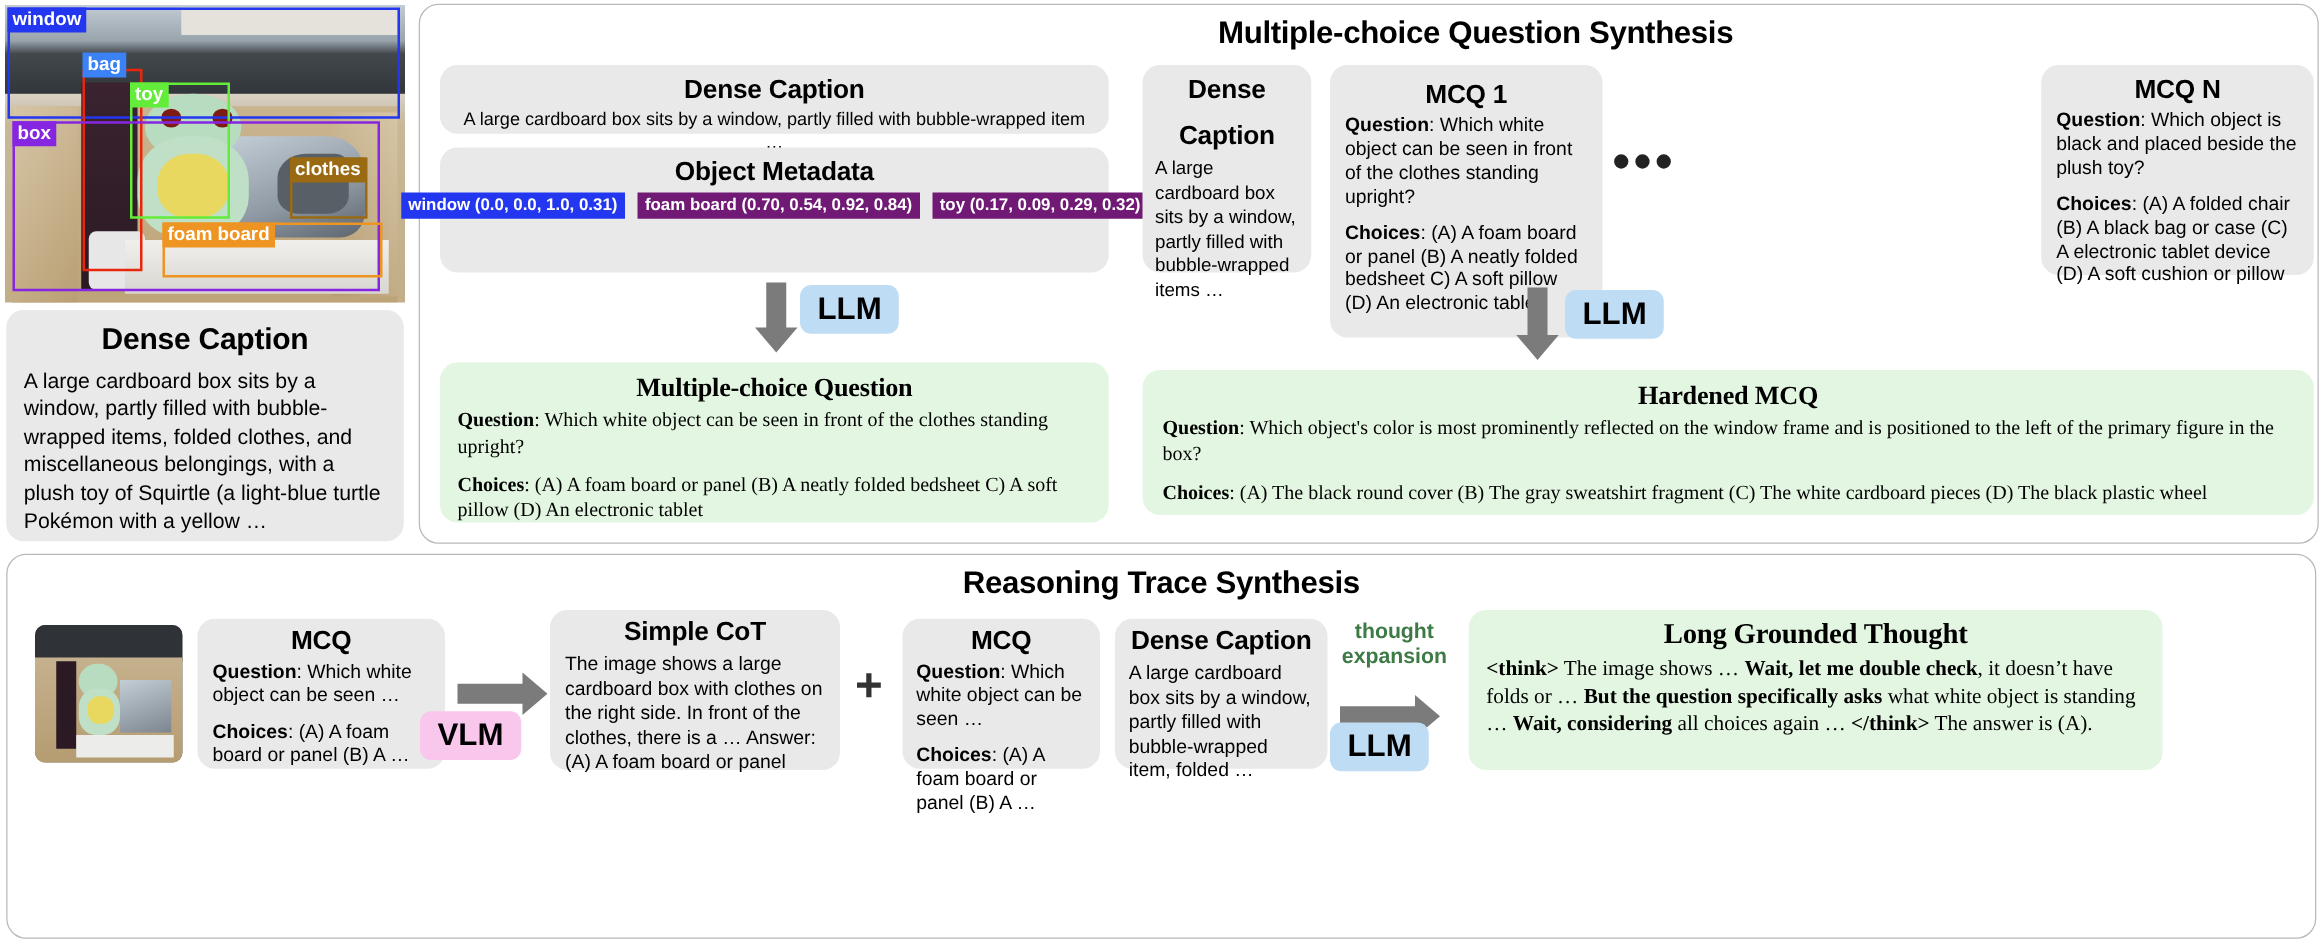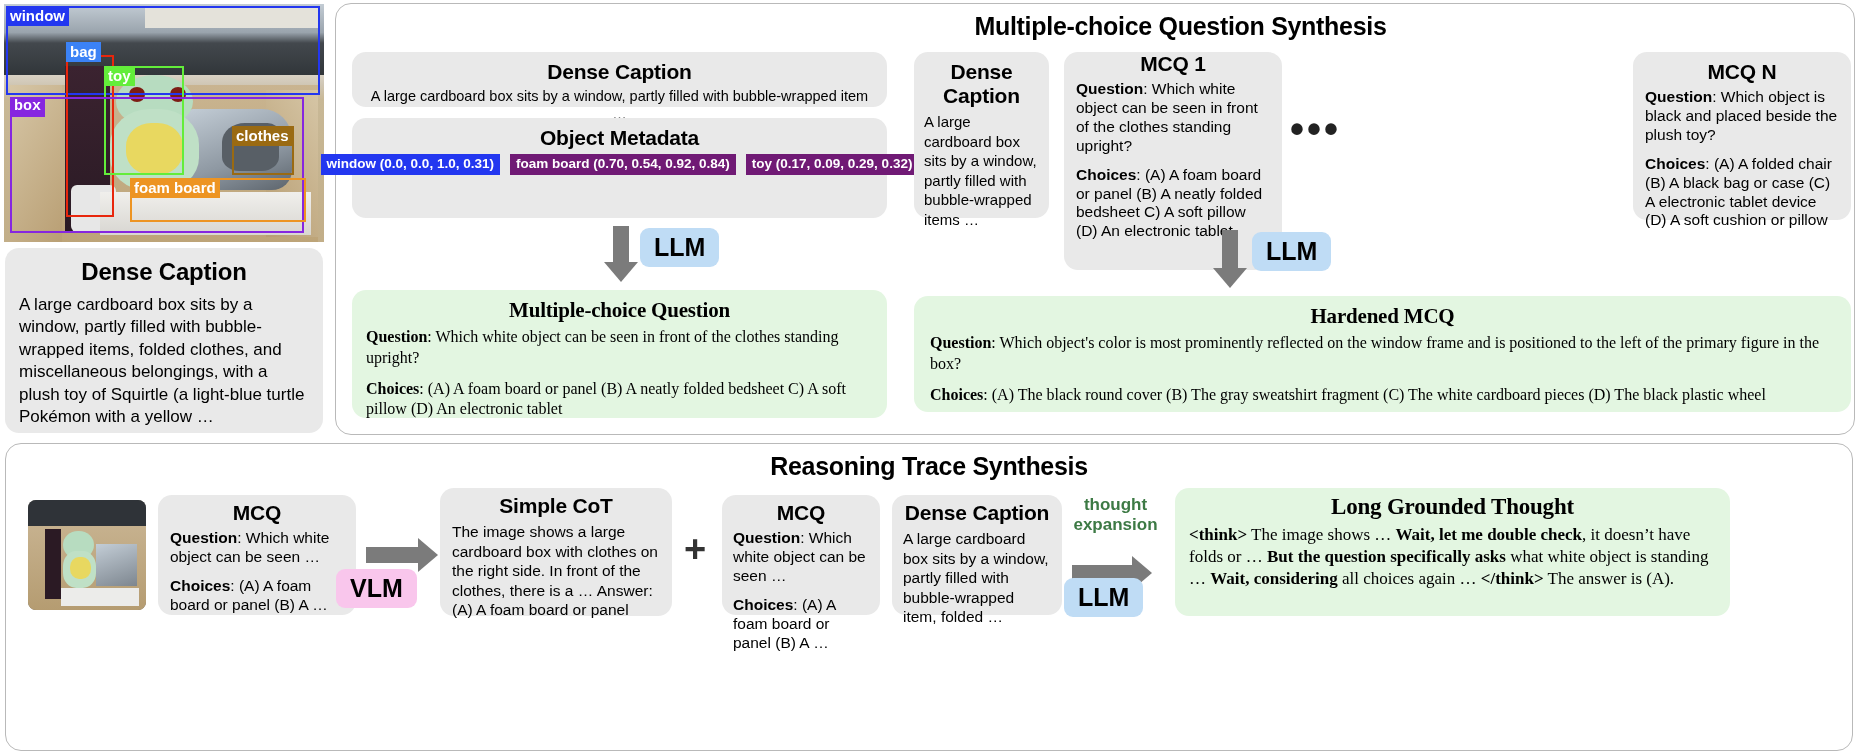--- a/index.html
+++ b/index.html
@@ -167,21 +167,21 @@
 
     <div class="bbox" style="left:2px;top:2px;width:314px;height:89px;border-color:#2337f0;">
       <span class="bbox-label" style="left:-2px;top:-2px;background:#2337f0;">window</span>
     </div>
     <div class="bbox" style="left:62px;top:51px;width:48px;height:162px;border-color:#e8260c;">
       <span class="bbox-label" style="left:-2px;top:-15px;background:#3b82f6;">bag</span>
     </div>
     <div class="bbox" style="left:100px;top:62px;width:80px;height:109px;border-color:#63ed3a;">
       <span class="bbox-label" style="left:-2px;top:-2px;background:#63ed3a;">toy</span>
     </div>
-    <div class="bbox" style="left:6px;top:93px;width:294px;height:136px;border-color:#8626e0;font-family:Liberation Mono, monospace;">
+    <div class="bbox" style="left:6px;top:93px;width:294px;height:136px;border-color:#8626e0;">
       <span class="bbox-label" style="left:-2px;top:-2px;background:#8626e0;">box</span>
     </div>
     <div class="bbox" style="left:228px;top:122px;width:62px;height:49px;border-color:#9a6a12;">
       <span class="bbox-label" style="left:-2px;top:-2px;background:#9a6a12;">clothes</span>
     </div>
     <div class="bbox" style="left:126px;top:174px;width:176px;height:44px;border-color:#ed9422;">
       <span class="bbox-label" style="left:-2px;top:-2px;background:#ed9422;">foam board</span>
     </div>
   </div>
 
@@ -217,26 +217,26 @@
     <div class="panel-title">Multiple-choice Question</div>
     <div class="panel-body" style="font-size:16px;line-height:1.3;margin-bottom:10px;">
       <b>Question</b><span>: Which white object can be seen in front of the clothes standing upright?</span>
     </div>
     <div class="panel-body" style="font-size:16px;line-height:1.3;">
       <b>Choices</b><span>: (A) A foam board or panel (B) A neatly folded bedsheet C) A soft pillow (D) An electronic tablet</span>
     </div>
   </div>
 
   <div class="panel" style="left:914px;top:52px;width:135px;height:166px;padding:8px 10px;">
-    <div class="panel-title" style="margin-bottom:0;">Dense</div>
+    <div class="panel-title" style="margin-bottom:13px;">Dense</div>
     <div class="panel-title">Caption</div>
     <div class="panel-body" style="font-size:15px;line-height:1.3;">A large cardboard box sits by a window, partly filled with bubble-wrapped items …</div>
   </div>
 
-  <div class="panel" style="left:1064px;top:52px;width:218px;height:218px;padding:0 12px;">
+  <div class="panel" style="left:1064px;top:52px;width:218px;height:218px;padding:12px 12px;">
     <div class="panel-title">MCQ 1</div>
     <div class="panel-body" style="margin-bottom:10px;">
       <b>Question</b><span>: Which white object can be seen in front of the clothes standing upright?</span>
     </div>
     <div class="panel-body">
       <b>Choices</b><span>: (A) A foam board or panel (B) A neatly folded bedsheet C) A soft pillow (D) An electronic tablet</span>
     </div>
   </div>
 
   <div class="dots" style="left:1290px;top:107px;">•••</div>

